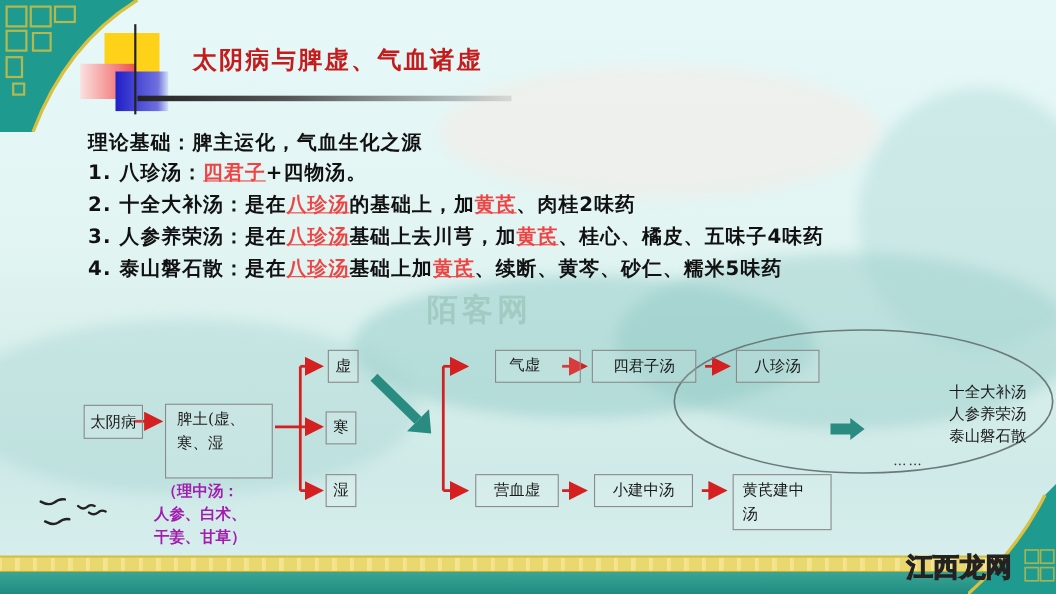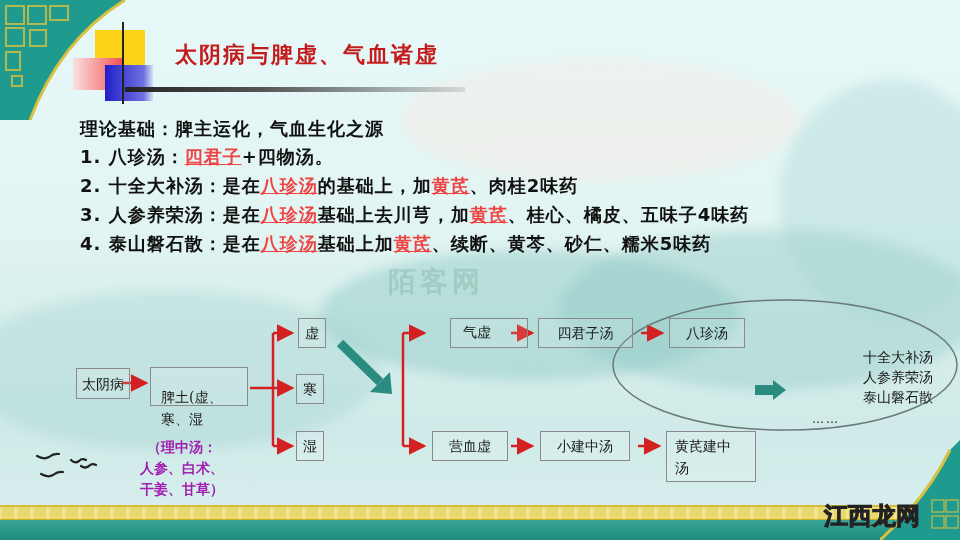--- a/index.html
+++ b/index.html
@@ -120,21 +120,21 @@
 
     <g>
       <rect x="755" y="385" width="20" height="10" fill="#2a8c80"></rect>
       <path d="M773,380 L786,390 L773,400 Z" fill="#2a8c80"></path>
     </g>
   </svg>
 
   <div class="box center" style="left:48px;top:368px;width:54px;height:31px;margin-left:28px;">
     <span>太阴病</span>
   </div>
-  <div class="box" style="left:150px;top:367px;width:98px;height:39px;line-height:22px;padding:18px 10px;">
+  <div class="box" style="left:150px;top:367px;width:98px;height:68px;line-height:22px;padding:2px 10px;">
     <div>脾土(虚、</div>
     <div>寒、湿</div>
   </div>
   <div class="box center" style="left:298px;top:318px;width:28px;height:30px;">
     <span>虚</span>
   </div>
   <div class="box center" style="left:296px;top:374px;width:28px;height:30px;">
     <span>寒</span>
   </div>
   <div class="box center" style="left:296px;top:431px;width:28px;height:30px;">

